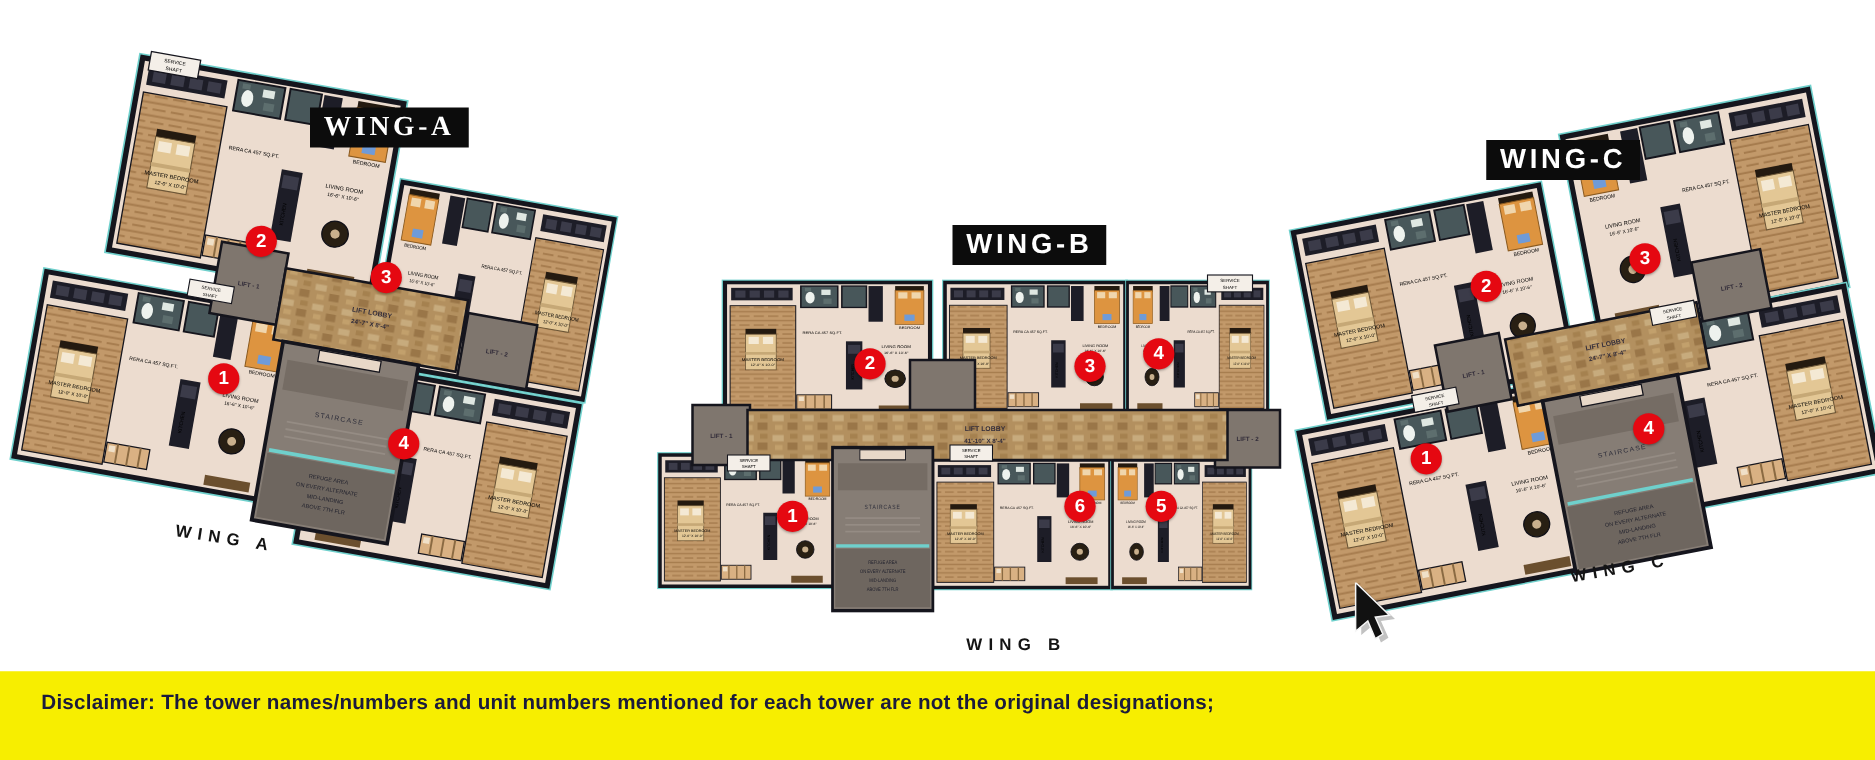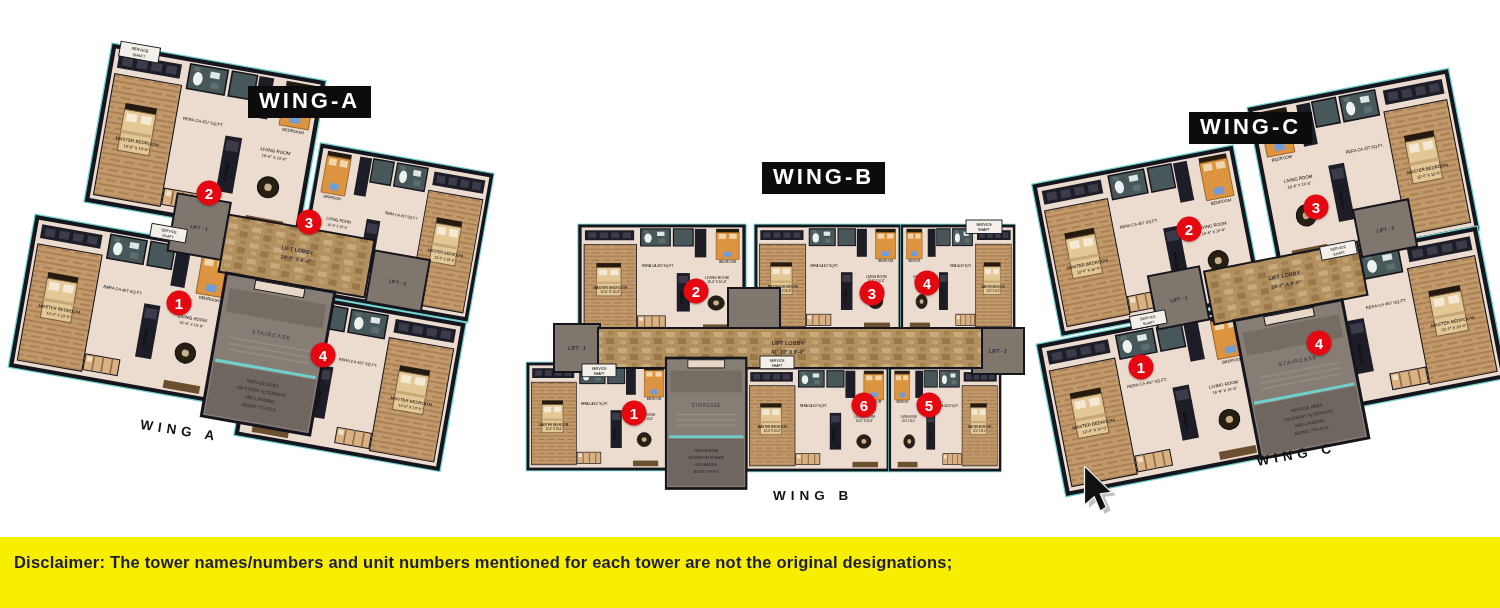--- a/index.html
+++ b/index.html
@@ -33,21 +33,21 @@
     box-shadow:0 1px 2px rgba(0,0,0,0.35);
   }
   
   .cursor{position:absolute;}
   
   .disclaimer-bar{
     position:absolute;left:0;top:537px;width:1500px;height:71px;
     background:#f7ee00;
   }
   .disclaimer-text{
-    padding:13px 20px 0 14px;color:#1b1b3c;font-size:16.5px;
+    padding:13px 20px 0 33px;color:#1b1b3c;font-size:16.5px;
     font-weight:bold;line-height:25px;letter-spacing:0.2px;
   }
   .disclaimer-link{color:#2337d4;cursor:pointer;}
 </style>
 </head>
 <body>
 
 <svg width="0" height="0" style="position:absolute" aria-hidden="true">
   <defs>
     <pattern id="stone" width="24" height="16" patternUnits="userSpaceOnUse">
@@ -234,26 +234,26 @@
     <text x="256" y="177" font-size="5.5" text-anchor="middle" fill="#3a3026">LIFT LOBBY</text>
     <text x="256" y="186" font-size="5" text-anchor="middle" fill="#3a3026">24'-7" X 8'-4"</text>
     <text x="148" y="180" font-size="5" text-anchor="middle" fill="#efe9e1">LIFT - 1</text>
     <text x="364" y="151" font-size="5" text-anchor="middle" fill="#efe9e1">LIFT - 2</text>
     <use href="#stairblk" transform="translate(198,210) scale(1,0.97)"></use>
     <use href="#svclab" transform="translate(96,186) scale(0.9)"></use>
     <use href="#svclab" transform="translate(296,154) scale(0.9)"></use>
   </svg>
 </div>
 
-<div class="wing-title" style="left:248px;top:86px;">WING-A</div>
-<div class="wing-title" style="left:762px;top:162px;">WING-B</div>
+<div class="wing-title" style="left:248px;top:86px;font-family:Liberation Serif, serif;">WING-A</div>
+<div class="wing-title" style="left:762px;top:180px;">WING-B</div>
 <div class="wing-title" style="left:1189px;top:92px;margin-top:20px;">WING-C</div>
 
 <div class="wing-caption" style="left:140px;top:423px;transform:rotate(9deg);">WING A</div>
-<div class="wing-caption" style="left:773px;top:488px;text-align:center;">WING B</div>
+<div class="wing-caption" style="left:773px;top:508px;text-align:center;">WING B</div>
 <div class="wing-caption" style="left:1256px;top:447px;transform:rotate(-10deg);">WING C</div>
 
 <div class="marker" style="left:179px;top:303px;">1</div>
 <div class="marker" style="left:209px;top:193px;">2</div>
 <div class="marker" style="left:309px;top:222px;">3</div>
 <div class="marker" style="left:323px;top:355px;">4</div>
 
 <div class="marker" style="left:634px;top:413px;">1</div>
 <div class="marker" style="left:696px;top:291px;">2</div>
 <div class="marker" style="left:872px;top:293px;">3</div>

